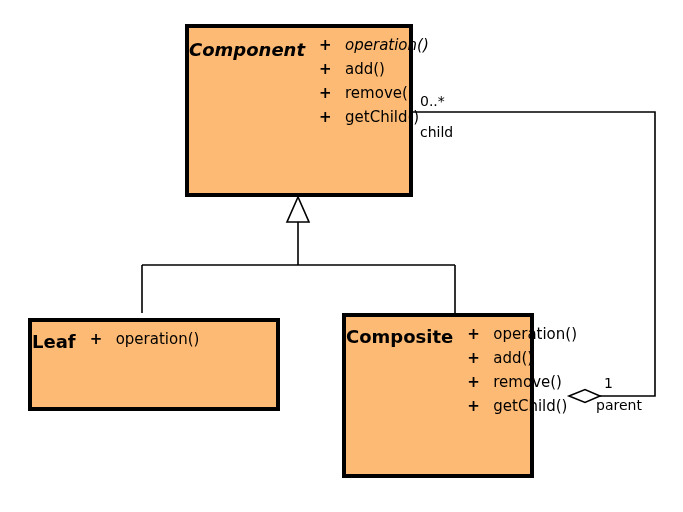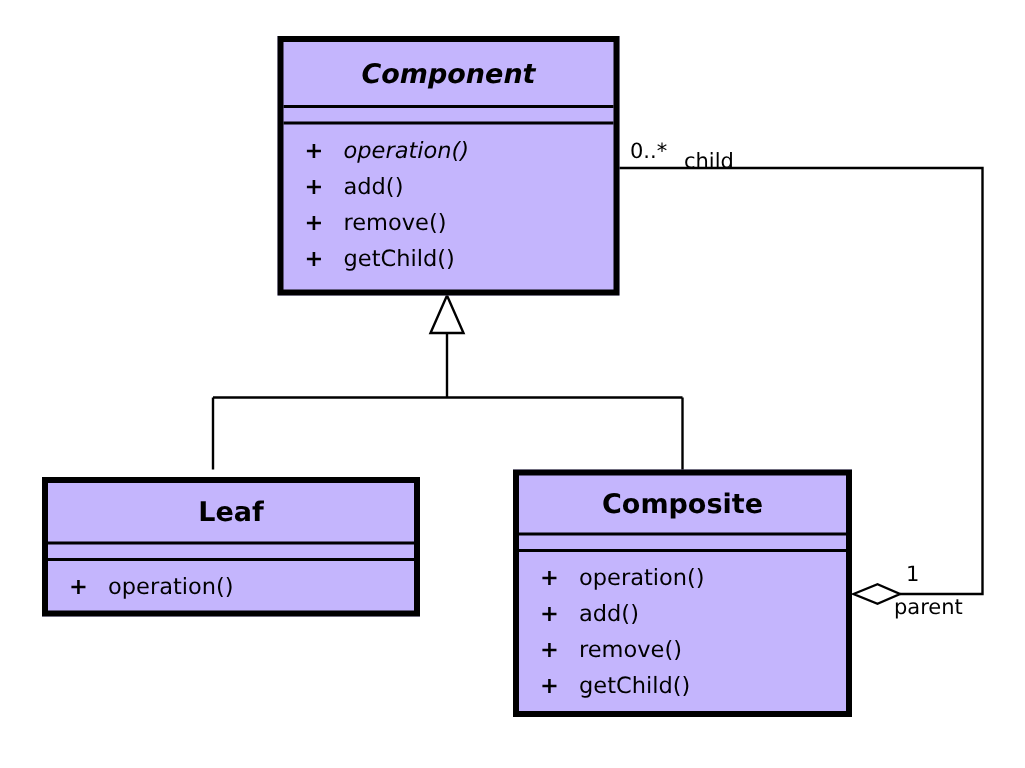--- a/index.html
+++ b/index.html
@@ -13,31 +13,30 @@
     overflow: hidden;
   }
   .edges-svg {
     position: absolute;
     left: 0; top: 0;
     width: 683px; height: 512px;
     z-index: 0;
   }
   .uml-class {
     position: absolute;
-    background: #c4b5fd;
+    background: #fdba74;
     border: 4px solid #000000;
     box-sizing: border-box;
     display: flex;
-    flex-direction: column;
+    flex-direction: row;
     z-index: 1;
-    justify-content: flex-end;
   }
   .uml-class-component { left: 185px; top: 24px;  width: 228px; height: 173px; }
   .uml-class-leaf      { left: 28px;  top: 299px; width: 252px; height: 93px; margin-top: 19px;  }
-  .uml-class-composite { left: 342px; top: 313px; width: 226px; height: 165px; }
+  .uml-class-composite { left: 342px; top: 313px; width: 192px; height: 165px; }
 
   .uml-title {
     display: flex;
     align-items: center;
     justify-content: center;
     font-weight: bold;
     font-size: 18px;
     flex: none;
   }
   .uml-class-component .uml-title { height: 42px; }
@@ -70,21 +69,21 @@
   .italic { font-style: italic; }
 
   .edge-label {
     position: absolute;
     font-size: 14px;
     line-height: 16px;
     z-index: 2;
     white-space: nowrap;
   }
   .label-child-mult  { left: 420px; top: 93px;  }
-  .label-child-role  { left: 420px; top: 100px; margin-left: 36px; }
+  .label-child-role  { left: 420px; top: 124px; }
   .label-parent-mult { left: 604px; top: 375px; }
   .label-parent-role { left: 596px; top: 397px; }
 </style>
 </head>
 <body>
 
 <div class="canvas">
 
   <svg class="edges-svg" viewBox="0 0 683 512" xmlns="http://www.w3.org/2000/svg">
 

